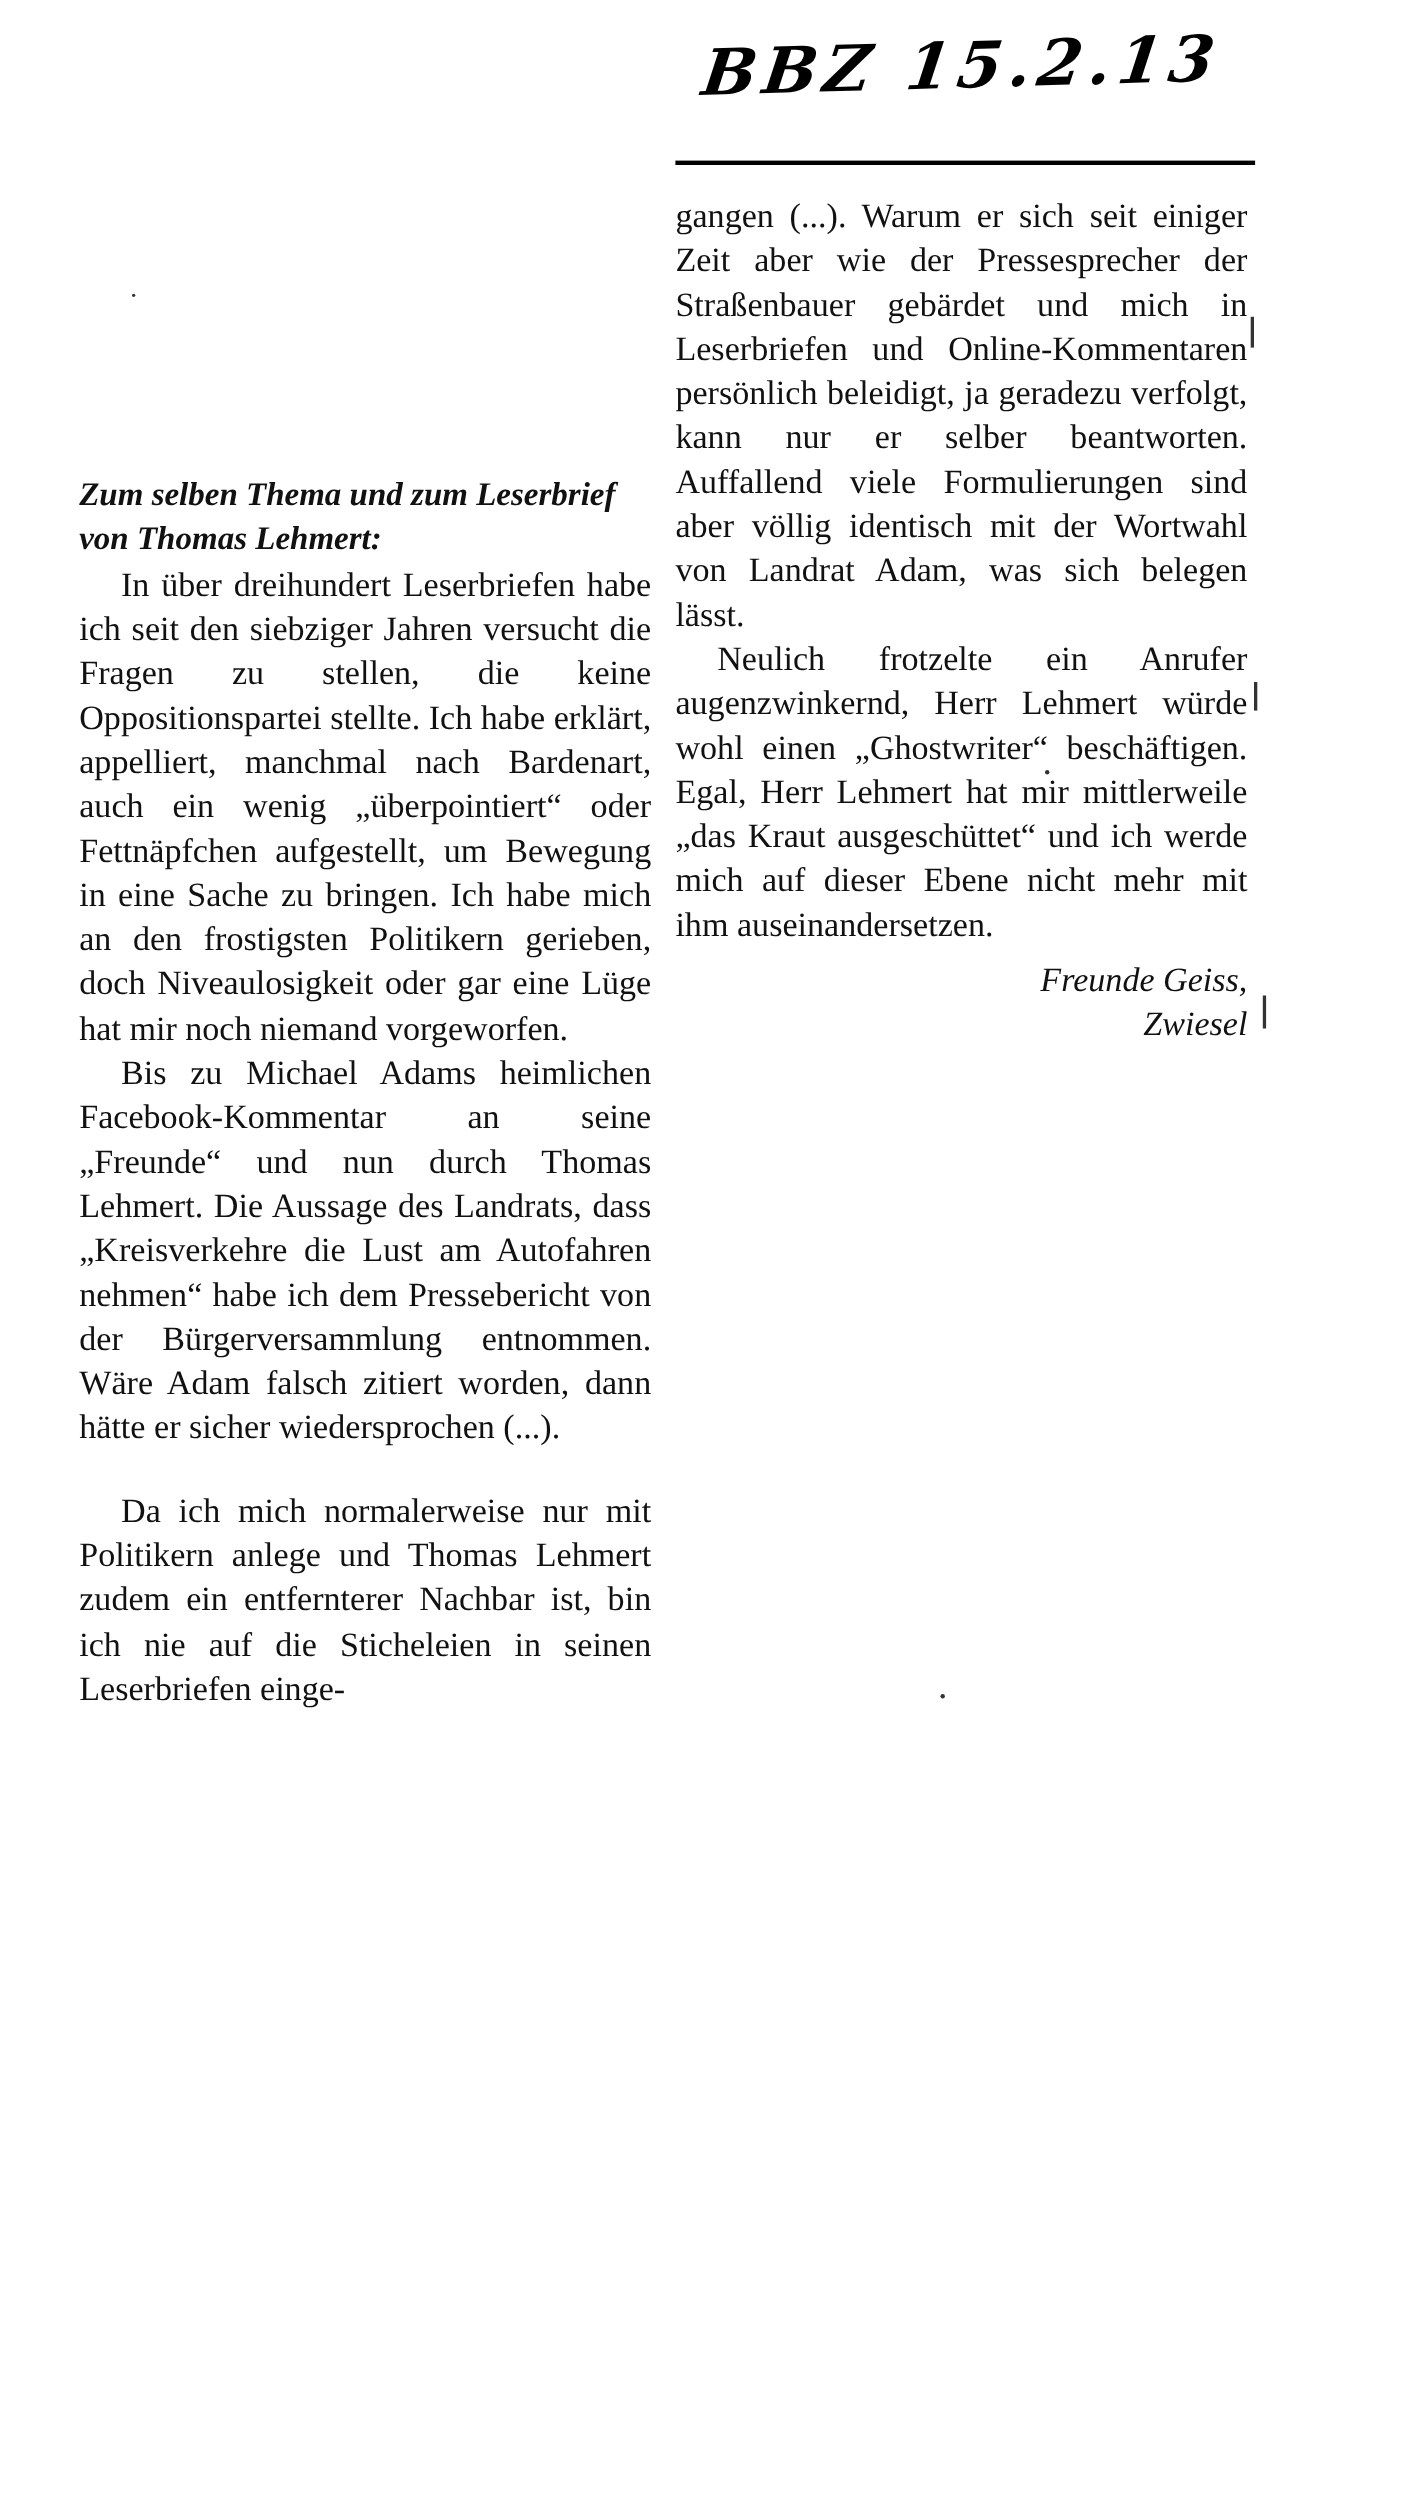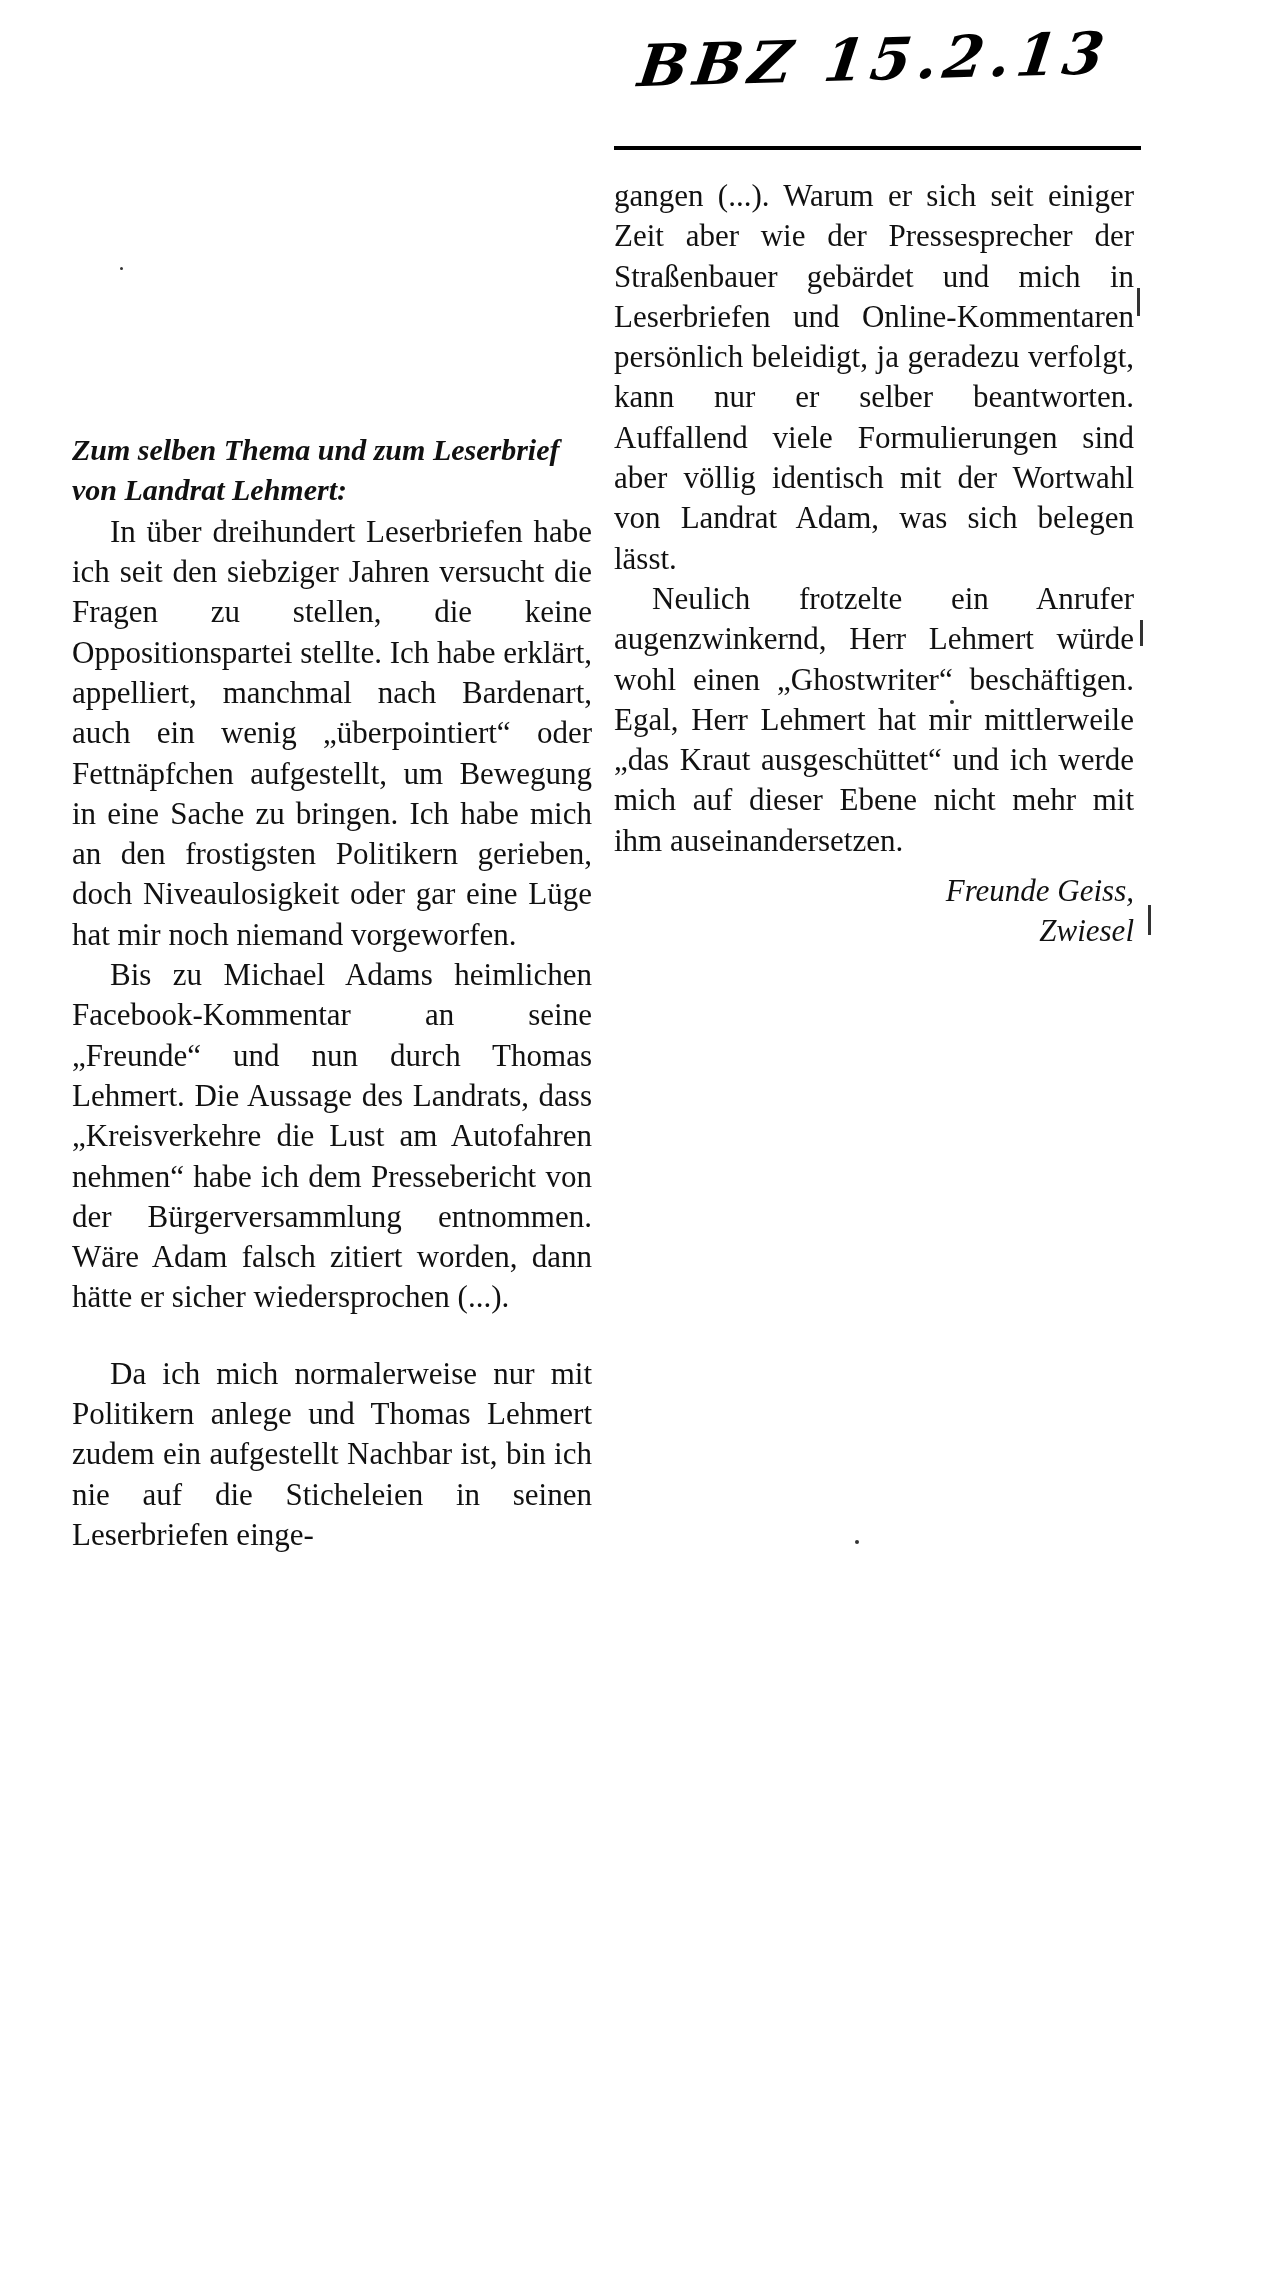--- a/index.html
+++ b/index.html
@@ -124,24 +124,24 @@
   <div class="hw-rule"></div>
 
   <div class="mark v1"></div>
   <div class="mark v2"></div>
   <div class="mark v3"></div>
   <div class="mark d1"></div>
   <div class="mark d2"></div>
   <div class="mark d3"></div>
 
   <div class="col col-left">
-    <p class="kicker">Zum selben Thema und zum Leserbrief von Landrat Lehmert:</p>
+    <p class="kicker">Zum selben Thema und zum Leserbrief von Thomas Lehmert:</p>
     <p class="body indent">In über dreihundert Leserbriefen habe ich seit den siebziger Jahren versucht die Fragen zu stellen, die keine Oppositionspartei stellte. Ich habe erklärt, appelliert, manchmal nach Bardenart, auch ein wenig „überpointiert“ oder Fettnäpfchen aufgestellt, um Bewegung in eine Sache zu bringen. Ich habe mich an den frostigsten Politikern gerieben, doch Niveaulosigkeit oder gar eine Lüge hat mir noch niemand vorgeworfen.</p>
     <p class="body indent">Bis zu Michael Adams heimlichen Facebook-Kommentar an seine „Freunde“ und nun durch Thomas Lehmert. Die Aussage des Landrats, dass „Kreisverkehre die Lust am Autofahren nehmen“ habe ich dem Pressebericht von der Bürgerversammlung entnommen. Wäre Adam falsch zitiert worden, dann hätte er sicher wiedersprochen (...).</p>
-    <p class="body indent gap">Da ich mich normalerweise nur mit Politikern anlege und Thomas Lehmert zudem ein aufgestellt Nachbar ist, bin ich nie auf die Sticheleien in seinen Leserbriefen einge-</p>
+    <p class="body indent gap">Da ich mich normalerweise nur mit Politikern anlege und Thomas Lehmert zudem ein entfernterer Nachbar ist, bin ich nie auf die Sticheleien in seinen Leserbriefen einge-</p>
   </div>
 
   <div class="col col-right">
     <p class="body">gangen (...). Warum er sich seit einiger Zeit aber wie der Pressesprecher der Straßenbauer gebärdet und mich in Leserbriefen und Online-Kommentaren persönlich beleidigt, ja geradezu verfolgt, kann nur er selber beantworten. Auffallend viele Formulierungen sind aber völlig identisch mit der Wortwahl von Landrat Adam, was sich belegen lässt.</p>
     <p class="body indent">Neulich frotzelte ein Anrufer augenzwinkernd, Herr Lehmert würde wohl einen „Ghostwriter“ beschäftigen. Egal, Herr Lehmert hat mir mittlerweile „das Kraut ausgeschüttet“ und ich werde mich auf dieser Ebene nicht mehr mit ihm auseinandersetzen.</p>
     <div class="signature">
       <div>Freunde Geiss,</div>
       <div>Zwiesel</div>
     </div>
   </div>

